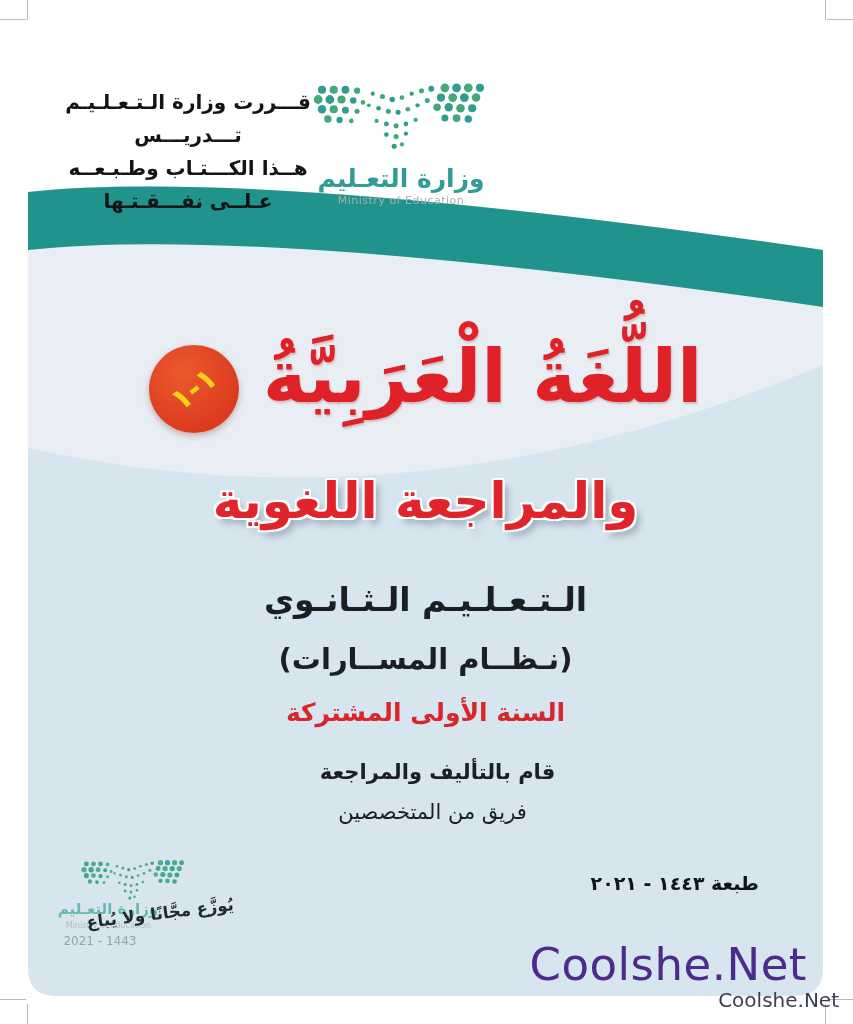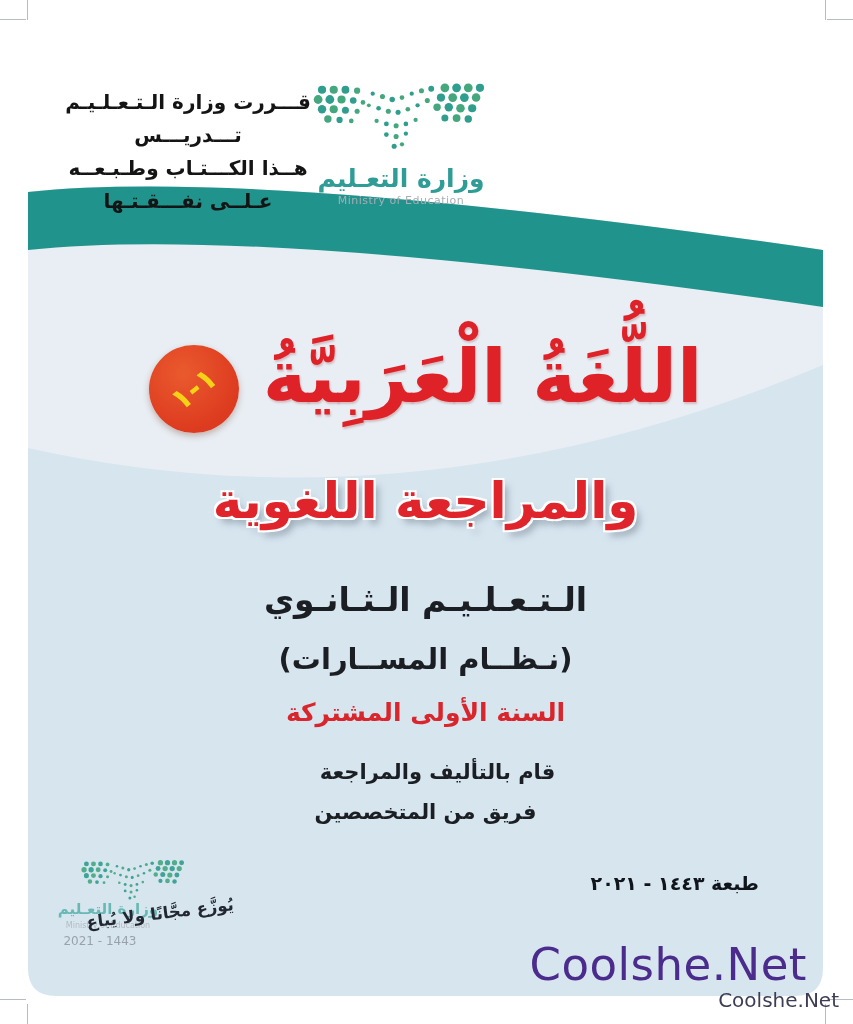--- a/index.html
+++ b/index.html
@@ -27,21 +27,21 @@
          box-shadow:0 3px 6px rgba(120,60,40,.35);}
   .badge span{color:#f5d216;font-size:30px;font-weight:bold;transform:rotate(-38deg);
               letter-spacing:2px;}
   .subtitle{left:0;top:452px;font-size:50px;font-weight:bold;color:#e0242b;direction:rtl;
             text-shadow:-2px -2px 0 #fff,2px -2px 0 #fff,-2px 2px 0 #fff,2px 2px 0 #fff,
                         5px 6px 7px rgba(110,125,140,.55);}
   .stage{left:0;top:560px;font-size:33px;font-weight:bold;color:#1b1f24;direction:rtl;}
   .tracks{left:0;top:622px;font-size:29px;font-weight:bold;color:#1b1f24;direction:rtl;}
   .year{left:0;top:678px;font-size:25px;font-weight:bold;color:#d8262c;direction:rtl;}
   .auth1{left:12px;top:740px;font-size:21px;font-weight:bold;color:#1b1f24;direction:rtl;}
-  .auth2{left:0;top:780px;font-size:21px;font-weight:bold;color:#1b1f24;direction:rtl;}
+  .auth2{left:0;top:780px;font-size:21px;font-weight:normal;color:#1b1f24;direction:rtl;padding-left:7px;}
   
   .f-dots{left:50px;top:838px;}
   .f-moe-ar{left:10px;top:880px;width:140px;text-align:center;font-size:15px;
             font-weight:bold;color:#55b2a9;opacity:.85;direction:rtl;}
   .f-moe-en{left:10px;top:901px;width:140px;text-align:center;font-size:8px;color:#b4bbc0;}
   .f-years{left:12px;top:914px;width:120px;text-align:center;font-size:12px;color:#99a2aa;}
   .stamp{left:52px;top:884px;width:160px;text-align:center;font-size:16.5px;
          font-weight:bold;color:#222833;transform:rotate(-7deg);direction:rtl;}
   .edition{right:64px;top:852px;font-size:19px;font-weight:bold;color:#10151c;direction:rtl;}
   .wm-big{right:16px;top:918px;font-size:45px;color:#4b2b8c;letter-spacing:.5px;}

